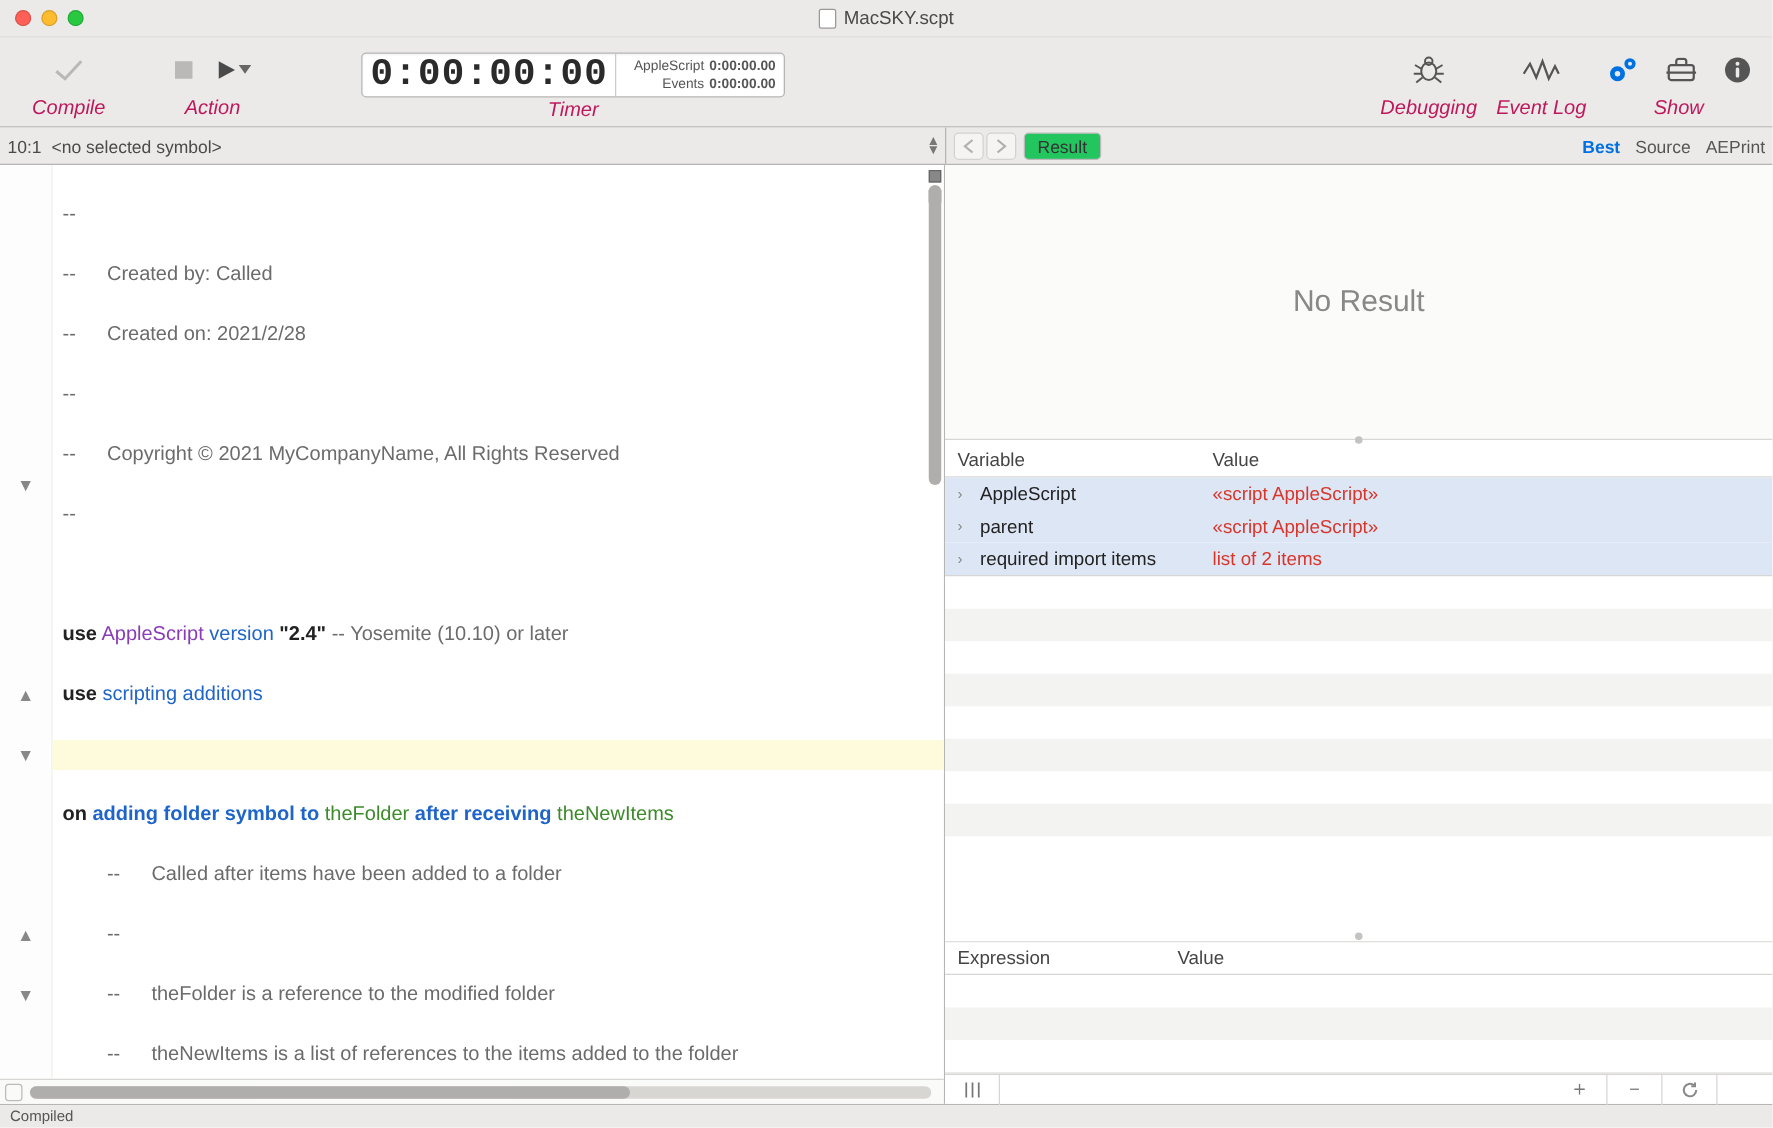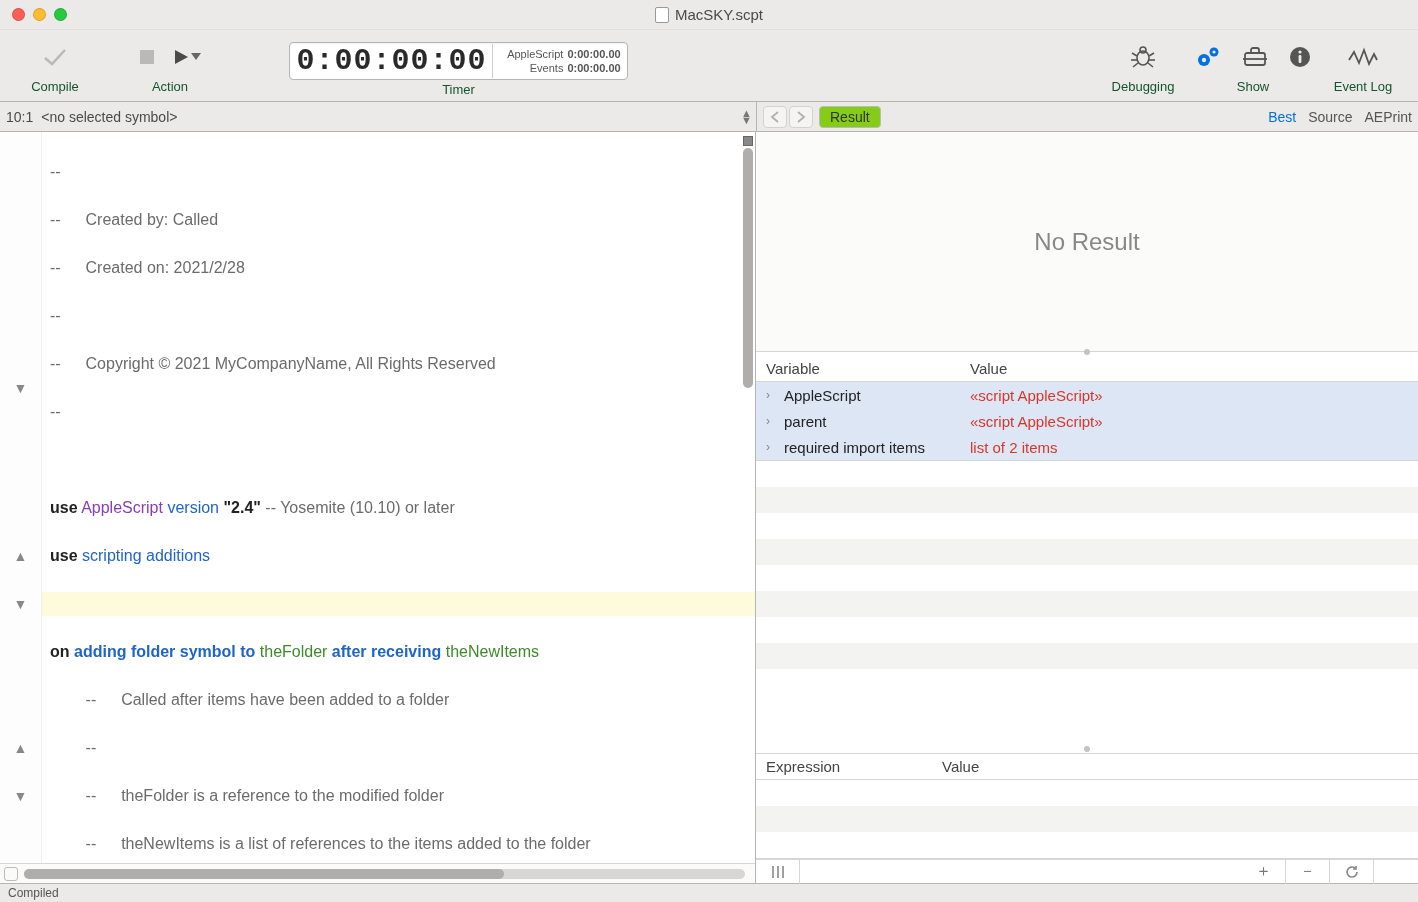--- a/index.html
+++ b/index.html
@@ -58,21 +58,21 @@
   .toolbar {
     height: 72px;
     background: var(--bg-chrome);
     border-bottom: 1px solid var(--border-gray);
     display:flex;
     align-items:stretch;
     padding: 0 10px;
   }
   .toolbar .group { display:flex; flex-direction:column; justify-content:center; align-items:center; padding:4px 8px; }
   .toolbar .group .icons { display:flex; align-items:center; gap:18px; height:40px; }
-  .toolbar .group .lbl { font-size:13px; color:#14532d; margin-top:2px; }
+  .toolbar .group .lbl { font-size:16px; color:#be185d; margin-top:2px;font-style:italic; }
   .tbtn { color:#666; display:flex; align-items:center; }
   .tbtn.dis { opacity:0.5; }
 
   .timer-panel {
     margin: 8px auto 0 auto;
     height: 40px;
     background: #fff;
     border: 1px solid #b5b5b5;
     border-radius: 4px;
     display:flex; align-items:center;
@@ -121,26 +121,26 @@
     flex:1; display:flex; align-items:center; padding:0 6px;
   }
   .navbtn {
     width:24px; height:22px; display:flex; align-items:center; justify-content:center;
     border:1px solid #bbb; border-radius:4px; background:#fff; color:#777; margin-right:2px;
   }
   .navbtn.dis { opacity:0.5; }
   .result-pill {
     margin-left:4px;
     padding: 2px 10px;
-    border:1px solid #bbb; border-radius:4px; background:#84cc16;
+    border:1px solid #bbb; border-radius:4px; background:#22c55e;
     font-size:14px; color:#333;
   }
   .viewtabs { margin-left:auto; display:flex; gap:12px; }
   .viewtabs .tab { color:#555; }
-  .viewtabs .tab.active { color: var(--accent-blue); font-weight:400; }
+  .viewtabs .tab.active { color: var(--accent-blue); font-weight:700; }
 
   
   .main {
     flex:1;
     display:flex;
     min-height:0;
     background:#fff;
     border-bottom: 1px solid var(--border-gray);
   }
   .editor-pane {
@@ -355,20 +355,31 @@
           <line x1="2" y1="15" x2="8" y2="15"></line>
             <line x1="26" y1="15" x2="20" y2="15"></line>
           <line x1="4" y1="22" x2="9" y2="18"></line>
             <line x1="24" y1="22" x2="19" y2="18"></line>
         </svg>
       </span>
     </div>
     <div class="lbl">Debugging</div>
   </div>
 
+  <div class="group" style="width:90px">
+    <div class="icons">
+      <span class="big-icon">
+        <svg width="30" height="22" viewBox="0 0 30 22" stroke="#555" fill="none" stroke-width="1.8">
+          <polyline points="1,14 6,6 11,17 16,4 21,18 26,8 29,14"></polyline>
+        </svg>
+      </span>
+    </div>
+    <div class="lbl">Event Log</div>
+  </div>
+
   <div class="group" style="width:130px">
     <div class="icons" style="gap:22px">
       <span class="big-icon blue">
         <svg width="26" height="24" viewBox="0 0 26 24" fill="#0071e3">
           <circle cx="9" cy="15" r="6"></circle>
             <circle cx="9" cy="15" r="2.2" fill="#eceae8"></circle>
           <circle cx="19" cy="7" r="4.5"></circle>
             <circle cx="19" cy="7" r="1.6" fill="#eceae8"></circle>
         </svg>
       </span>
@@ -381,31 +392,20 @@
       </span>
       <span class="big-icon">
         <svg width="22" height="22" viewBox="0 0 22 22">
           <circle cx="11" cy="11" r="10" fill="#555"></circle>
           <circle cx="11" cy="6" r="1.6" fill="#eceae8"></circle>
           <rect x="9.6" y="9" width="2.8" height="8" rx="1.2" fill="#eceae8"></rect>
         </svg>
       </span>
     </div>
     <div class="lbl">Show</div>
-  </div>
-
-  <div class="group" style="width:90px">
-    <div class="icons">
-      <span class="big-icon">
-        <svg width="30" height="22" viewBox="0 0 30 22" stroke="#555" fill="none" stroke-width="1.8">
-          <polyline points="1,14 6,6 11,17 16,4 21,18 26,8 29,14"></polyline>
-        </svg>
-      </span>
-    </div>
-    <div class="lbl">Event Log</div>
   </div>
 </div>
 
 <div class="navbar">
   <div class="left">
     <span class="cursor-pos">10:1</span>
     <span class="symbol">&lt;no selected symbol&gt;</span>
     <span class="updown">
       <span>▲</span>
         <span>▼</span>

